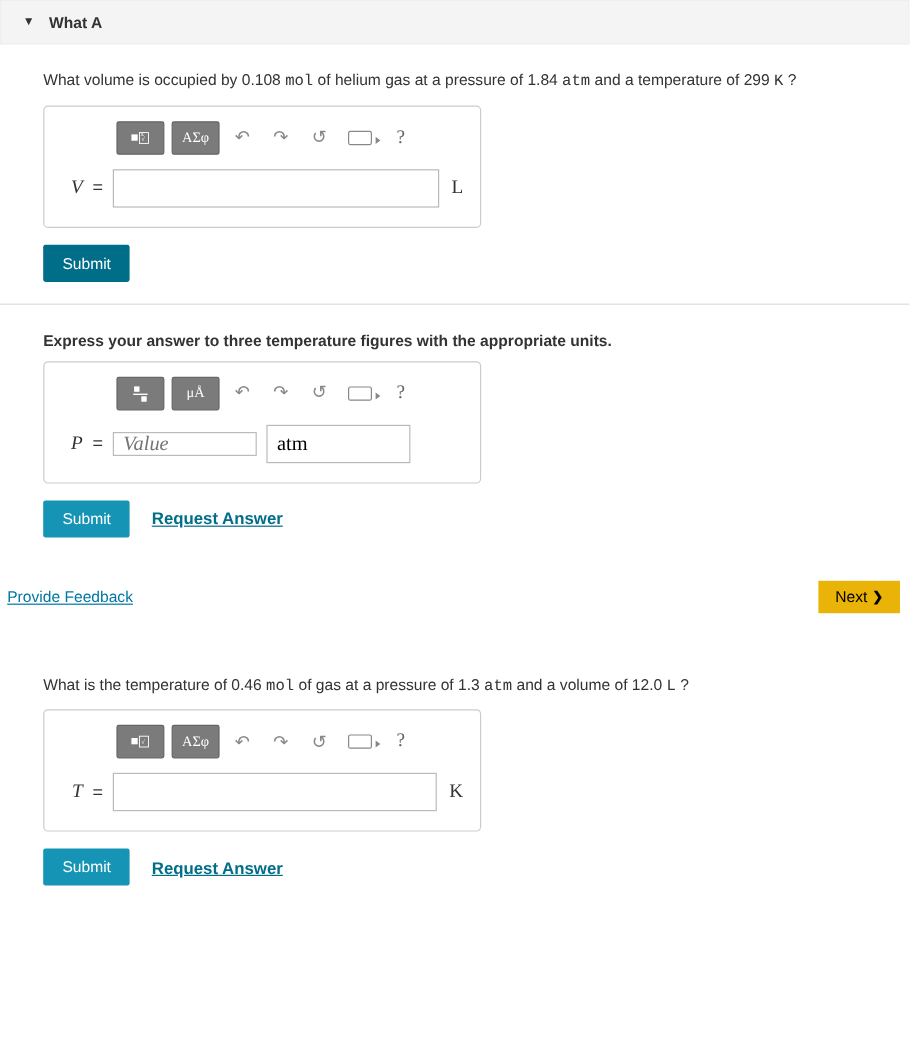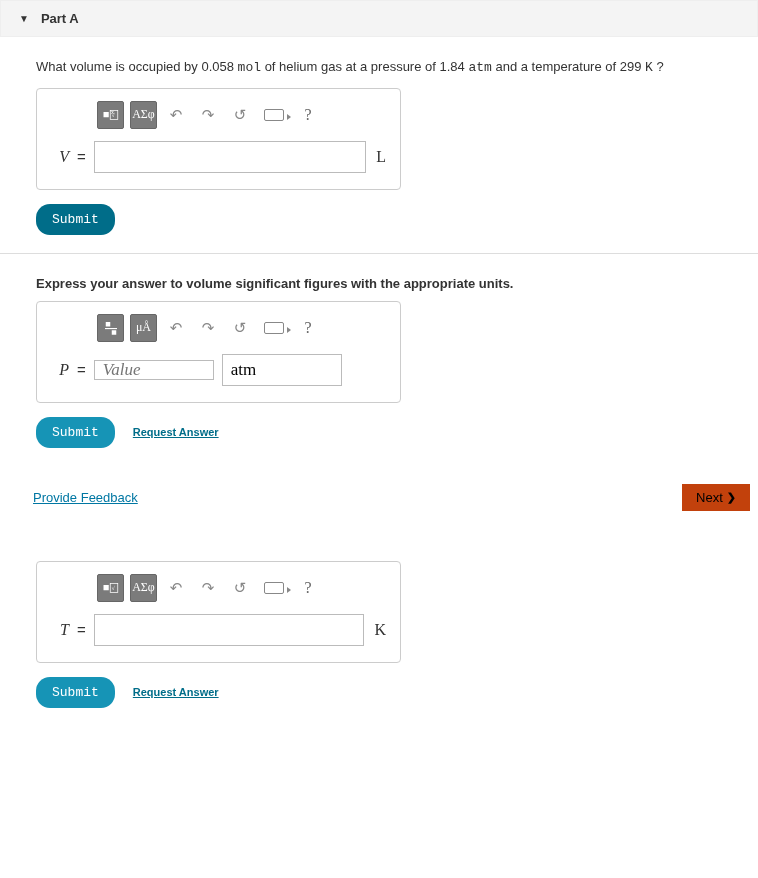--- a/index.html
+++ b/index.html
@@ -35,21 +35,21 @@
     align-items: center; gap: 4px;
   }
   .hint-link::before { content: "▸"; font-size: 10px; }
   .answer-box {
     border: 1px solid #ccc; border-radius: 4px;
     padding: 12px 14px 16px; width: 365px;
     margin-bottom: 14px;
   }
   .toolbar { display: flex; gap: 6px; align-items: center; margin-bottom: 12px; margin-left: 46px; }
   .tbtn {
-    width: 27px; height: 28px;
+    width: 40px; height: 28px;
     background: #7b7b7b; color: #fff;
     border: 1px solid #666; border-radius: 2px;
     display: flex; align-items: center; justify-content: center;
     font-size: 12px; cursor: pointer;
     font-family: Georgia, serif;
   }
   .tbtn.light { background: none; color: #888; border: none; width: 26px; font-size: 15px; }
   .tbtn.light.q { color: #666; font-size: 16px; }
   .tbtn.kbd { background: none; color: #888; border: none; width: 30px; }
   .kbd-icon {
@@ -75,54 +75,53 @@
   }
   .value-input {
     border: 1px solid #bbb; height: 20px; width: 120px;
     padding: 2px 8px; font-size: 17px; font-style: italic;
     color: #bbb; font-family: Georgia, serif;
   }
   .submit-row { display: flex; align-items: center; gap: 18px; }
   .submit-btn {
     background: #006d89; color: #fff; border: none;
     padding: 8px 16px; font-size: 13px; cursor: pointer;
-    border-radius: 14px;
-    font-family: Liberation Mono, monospace;
+    border-radius: 2px;
   }
   .submit-btn.alt { background: #1694b6; }
   .req-link {
     color: #006d89; font-weight: bold; text-decoration: underline;
-    font-size: 11px; cursor: pointer;
+    font-size: 14px; cursor: pointer;
   }
   .footer-row {
     display: flex; justify-content: space-between; align-items: center;
     padding: 6px 8px 6px 6px; margin-top: 30px;
   }
-  .provide-fb { color: #0077a3; text-decoration: underline; font-size: 13px; cursor: pointer; margin-left: 27px; }
+  .provide-fb { color: #0077a3; text-decoration: underline; font-size: 13px; cursor: pointer; }
   .next-btn {
-    background: #c2410c; padding: 6px 14px; font-size: 13px;
+    background: #eab308; padding: 6px 14px; font-size: 13px;
     cursor: pointer; display: flex; align-items: center; gap: 4px;
     border: none;
   }
   .next-btn::after { content: "❯"; font-size: 11px; font-weight: bold; }
   .divider { border: none; border-top: 1px solid #ddd; margin: 18px 0; }
   .section { padding-top: 4px; }
   .tbtn svg { width: 18px; height: 18px; }
 </style>
 </head>
 <body>
 
 <div class="part-header">
   <span class="caret">▼</span>
-  <span class="title">Part A</span>
+  <span class="title">What A</span>
 </div>
 
 <div class="content-indent section">
   <div class="question-text">
-    <span>What volume is occupied by 0.058 </span><span class="rm">mol</span><span> of helium gas at a pressure of 1.84 </span><span class="rm">atm</span><span> and a temperature of 299 </span><span class="rm">K</span><span> ?</span>
+    <span>What volume is occupied by 0.108 </span><span class="rm">mol</span><span> of helium gas at a pressure of 1.84 </span><span class="rm">atm</span><span> and a temperature of 299 </span><span class="rm">K</span><span> ?</span>
   </div>
 
   <div class="answer-box">
     <div class="toolbar">
       <div class="tbtn">
         <svg viewBox="0 0 24 24">
             <rect x="2" y="8" width="7" height="7" fill="#fff"></rect>
             <text x="12" y="10" font-size="8" fill="#fff">x</text>
             <path d="M12 12 h3 v-2 l3 3 l-3 3 v-2 h-3 z" fill="none" stroke="#fff" stroke-width="0"></path>
             <rect x="11" y="6" width="10" height="12" fill="none" stroke="#fff" stroke-width="1"></rect>
@@ -146,21 +145,21 @@
     </div>
   </div>
   <div class="submit-row">
     <button class="submit-btn">Submit</button>
   </div>
 </div>
 
 <hr class="divider">
 
 <div class="content-indent section">
-  <div class="instruct">Express your answer to volume significant figures with the appropriate units.</div>
+  <div class="instruct">Express your answer to three temperature figures with the appropriate units.</div>
 
   <div class="answer-box">
     <div class="toolbar">
       <div class="tbtn">
         <svg viewBox="0 0 24 24">
             <rect x="5" y="4" width="6" height="6" fill="#fff"></rect>
             <rect x="4" y="12" width="16" height="1.5" fill="#fff"></rect>
             <rect x="13" y="15" width="6" height="6" fill="#fff"></rect>
           </svg>
       </div>
@@ -189,20 +188,23 @@
 <div class="footer-row">
   <span class="provide-fb">Provide Feedback</span>
   <button class="next-btn">
       <span>Next</span>
     </button>
 </div>
 
 <div style="height:40px"></div>
 
 <div class="content-indent section">
+  <div class="question-text">
+    <span>What is the temperature of 0.46 </span><span class="rm">mol</span><span> of gas at a pressure of 1.3 </span><span class="rm">atm</span><span> and a volume of 12.0 </span><span class="rm">L</span><span> ?</span>
+  </div>
 
   <div class="answer-box">
     <div class="toolbar">
       <div class="tbtn">
         <svg viewBox="0 0 24 24">
             <rect x="2" y="8" width="7" height="7" fill="#fff"></rect>
             <rect x="11" y="6" width="10" height="12" fill="none" stroke="#fff" stroke-width="1"></rect>
             <text x="13" y="15" font-size="7" fill="#fff">√</text>
           </svg>
       </div>

